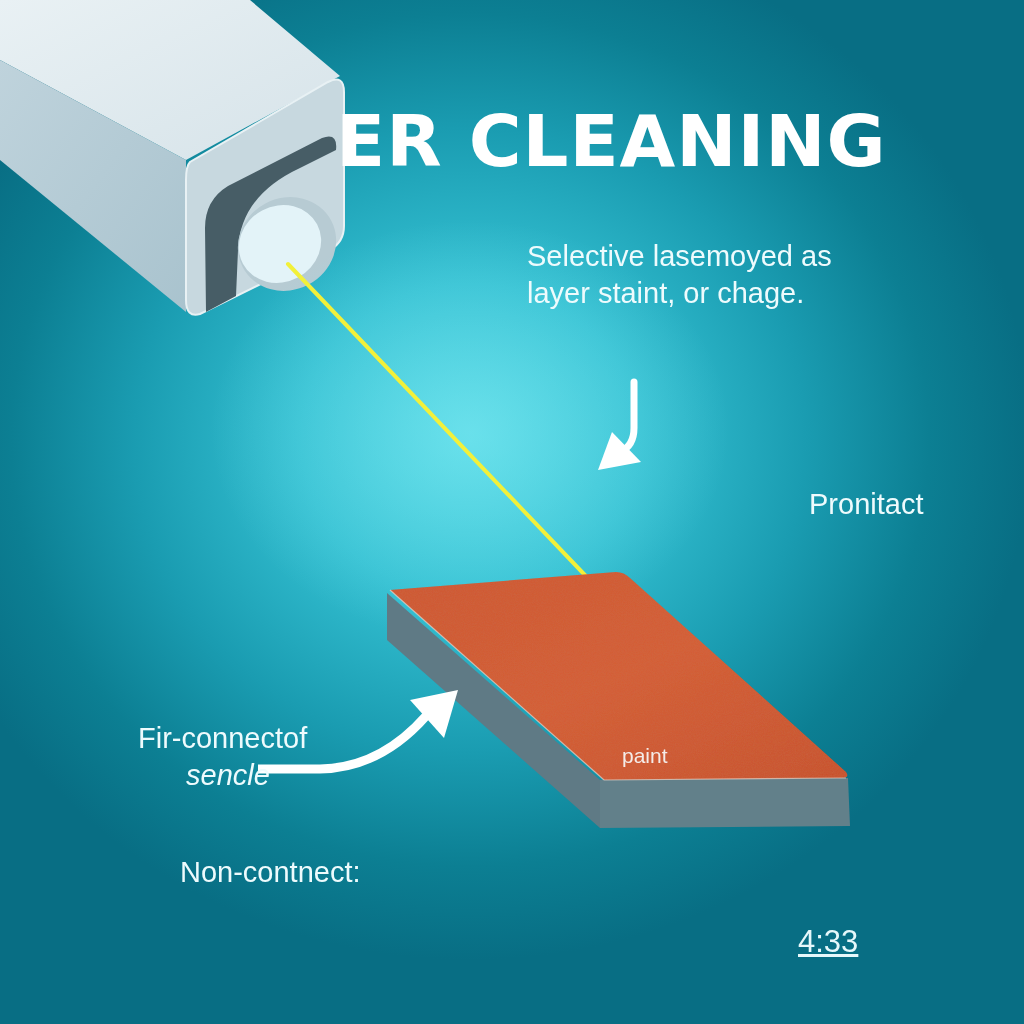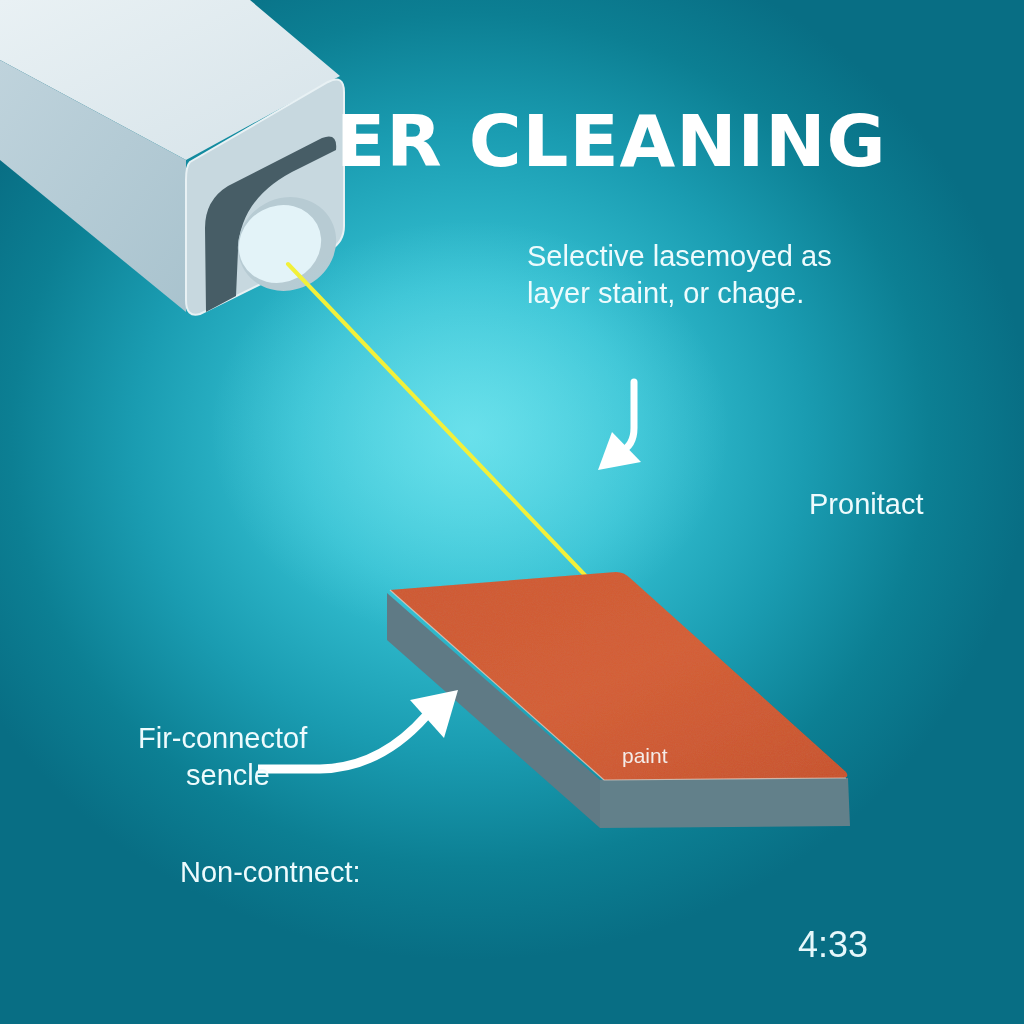--- a/index.html
+++ b/index.html
@@ -15,23 +15,23 @@
   .txt { position: absolute; color: #ffffff; white-space: nowrap; }
   .title {
     left: 336px; top: 62px; font-size: 72px; font-weight: bold; letter-spacing: 1px;
     font-family: "DejaVu Sans", sans-serif; line-height: 1; margin-top: 43px;
   }
   .callout { font-size: 29px; line-height: 37px; color: #eefbfd; }
   .selective { left: 527px; top: 238px; }
   .pronitact { left: 765px; top: 486px; margin-left: 44px; }
   .firconn { left: 106px; top: 720px; text-align: right; }
   .firconn span { display: block; margin-left: 32px; }
-  .firconn .l2 { padding-left: 48px; text-align: left; }
+  .firconn .l2 { padding-left: 48px; text-align: left; font-style: italic; }
   .noncont { left: 150px; top: 854px; margin-left: 30px; }
-  .time { left: 798px; top: 924px; font-size: 36px; color: #e6f8fb; }
+  .time { left: 798px; top: 924px; font-size: 31px; color: #e6f8fb; text-decoration: underline; }
   .paint { left: 612px; top: 744px; font-size: 21px; color: #f4ece8; margin-left: 10px; }
 </style>
 </head>
 <body>
 
 <div class="canvas"></div>
 
 <svg class="art" width="1024" height="1024" viewBox="0 0 1024 1024">
   <defs>
     <linearGradient id="bodyTop" x1="0" y1="0" x2="1" y2="1">

